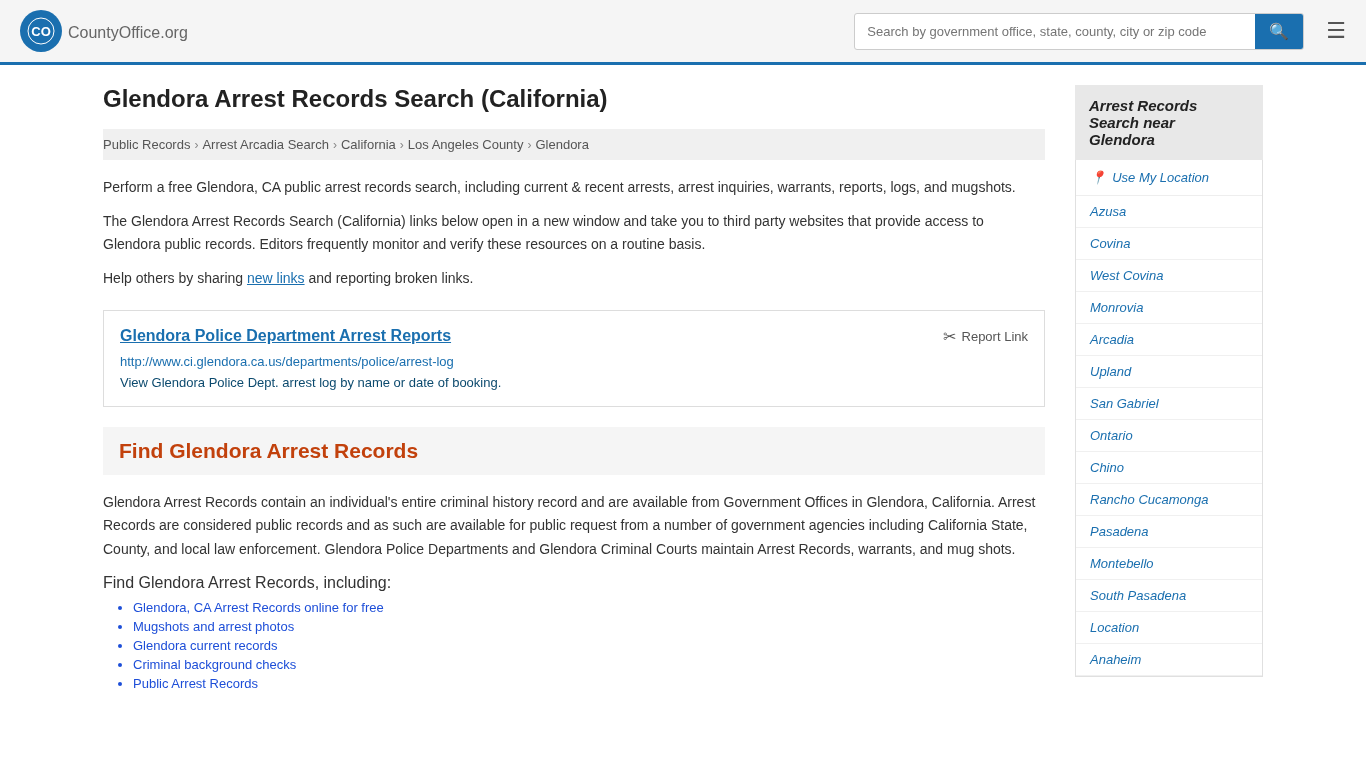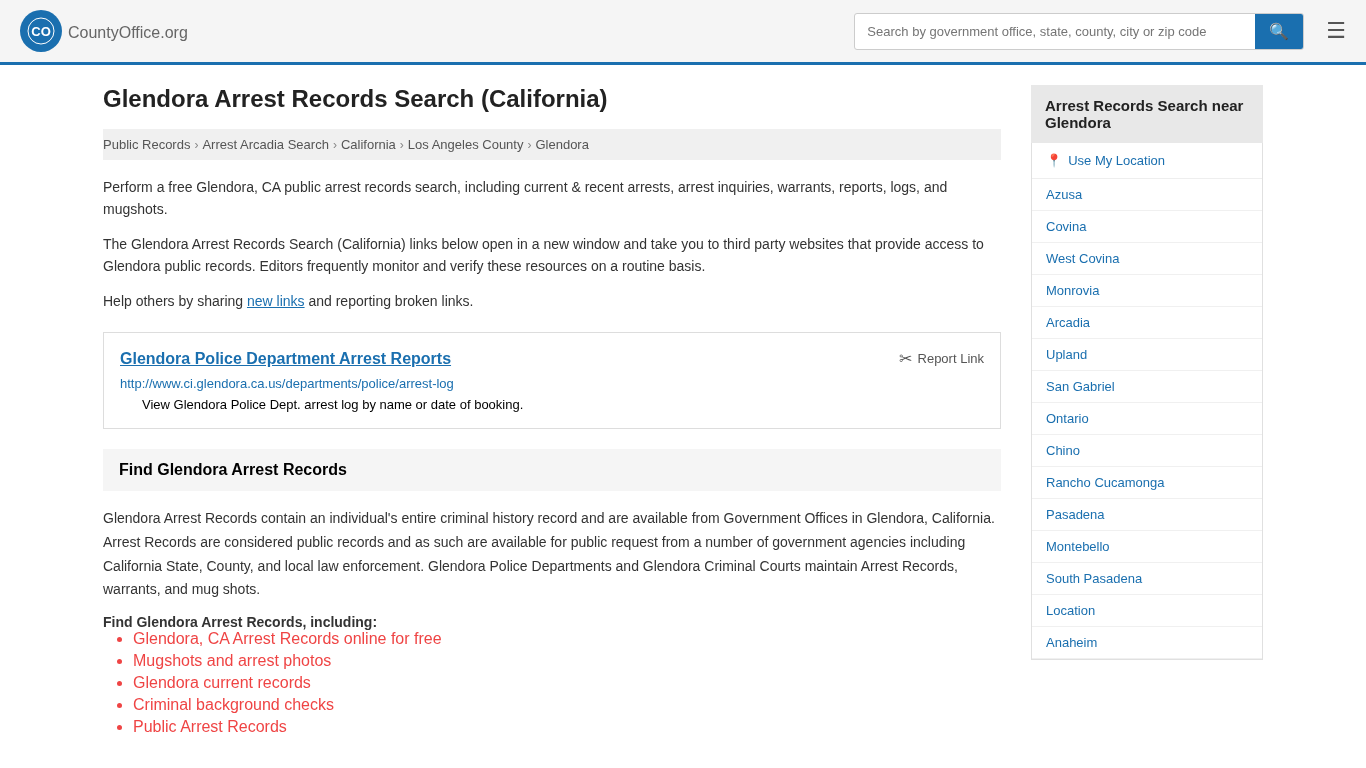--- a/index.html
+++ b/index.html
@@ -81,22 +81,23 @@
       max-width: 1200px;
       margin: 0 auto;
       padding: 20px;
       display: flex;
       gap: 30px;
     }
     .content-area {
       flex: 1;
     }
     .sidebar {
-      width: 232px;
+      width: 188px;
       flex-shrink: 0;
+      font-style: italic;
     }
 
     
     .page-title {
       font-size: 24px;
       font-weight: bold;
       color: #222;
       margin-bottom: 16px;
     }
 
@@ -132,21 +133,21 @@
 
     
     .link-block {
       border: 1px solid #ddd;
       margin: 20px 0;
       padding: 16px;
     }
     .link-block-header {
       display: flex;
       justify-content: space-between;
-      align-items: flex-end;
+      align-items: center;
       margin-bottom: 8px;
     }
     .link-block-title {
       font-size: 16px;
       font-weight: bold;
       color: #1a6faf;
       text-decoration: underline;
       cursor: pointer;
     }
     .report-link {
@@ -162,52 +163,52 @@
     }
     .link-url {
       color: #1a6faf;
       font-size: 13px;
       text-decoration: none;
       display: block;
       margin-bottom: 6px;
     }
     .link-desc {
       font-size: 13px;
-      color: #000000;
-      margin-left: 22px;
+      color: #0c4a6e;
     }
 
     
     .find-section {
       background: #f5f5f5;
       padding: 12px 16px;
       margin-bottom: 16px;
     }
     .find-section-title {
-      font-size: 16px;
-      font-weight: bold;
-      color: #000000;
+      font-size: 21px;
+      font-weight: bold;
+      color: #c2410c;
     }
     .find-section-body {
       font-size: 14px;
       color: #333;
       line-height: 1.7;
       margin: 12px 0;
     }
     .find-section-subtitle {
-      font-weight: bold;
-      font-size: 14px;
+      font-weight: normal;
+      font-size: 16px;
+      margin-bottom: 8px;
     }
     .find-list {
       padding-left: 30px;
     }
     .find-list li {
       margin-bottom: 4px;
-      font-size: 16px;
-      color: #ef4444;
+      font-size: 13px;
+      color: #1d4ed8;
     }
 
     
     .sidebar-title {
       background: #e8e8e8;
       padding: 12px 14px;
       font-size: 15px;
       font-weight: bold;
       color: #222;
       margin-bottom: 0;

